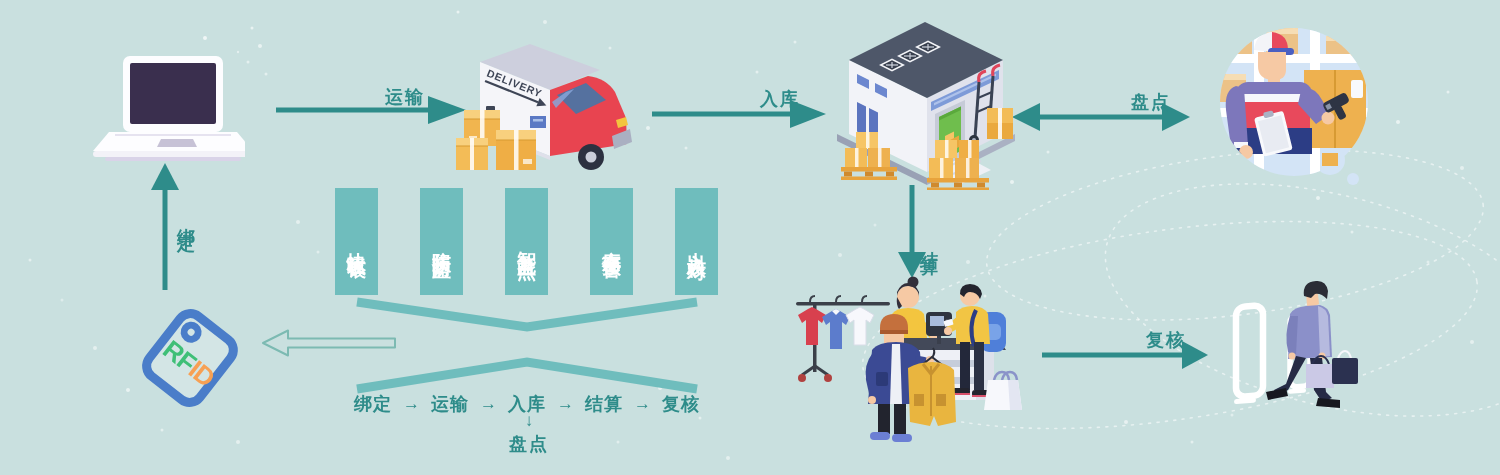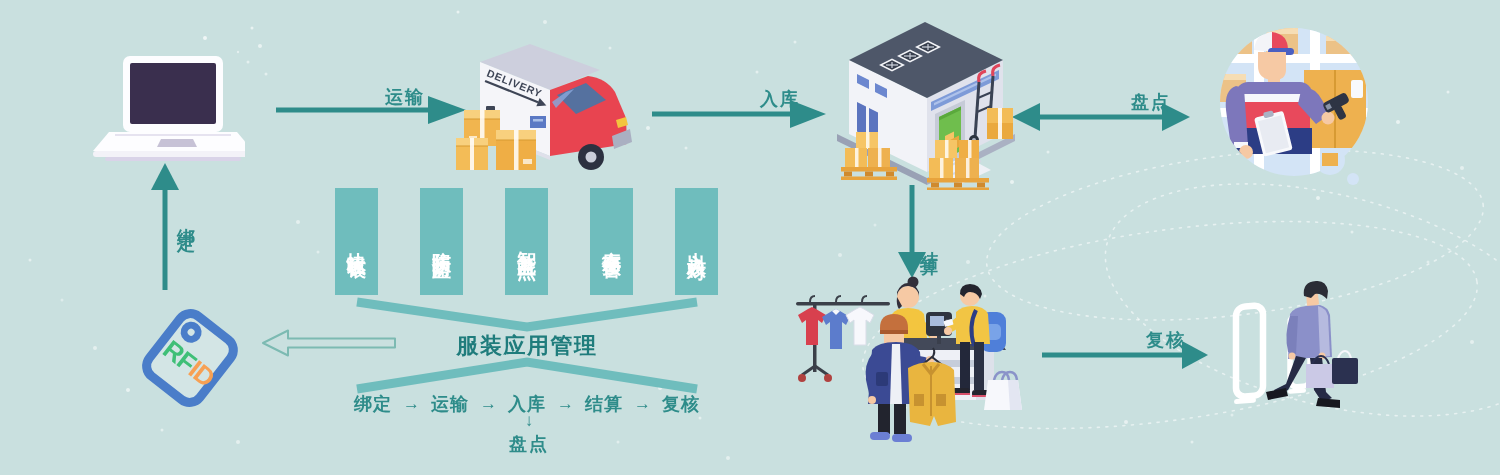--- a/index.html
+++ b/index.html
@@ -477,21 +477,20 @@
       <span>出入核对</span>
     </div>
 
   <div class="lbl" style="left:405px;top:97px">运输</div>
   <div class="lbl" style="left:780px;top:99px">入库</div>
   <div class="lbl" style="left:1151px;top:102px">盘点</div>
   <div class="lbl vert" style="left:186px;top:219px">绑定</div>
   <div class="lbl vert" style="left:929px;top:242px">结算</div>
   <div class="lbl" style="left:1166px;top:340px">复核</div>
 
-  <div class="title">服装应用管理</div>
 
   <div class="flow-row">
     <span class="flow-step">绑定</span>
     <span class="flow-arrow">→</span>
     <span class="flow-step">运输</span>
     <span class="flow-arrow">→</span>
     <span class="flow-step">入库</span>
     <span class="flow-arrow">→</span>
     <span class="flow-step">结算</span>
     <span class="flow-arrow">→</span>

